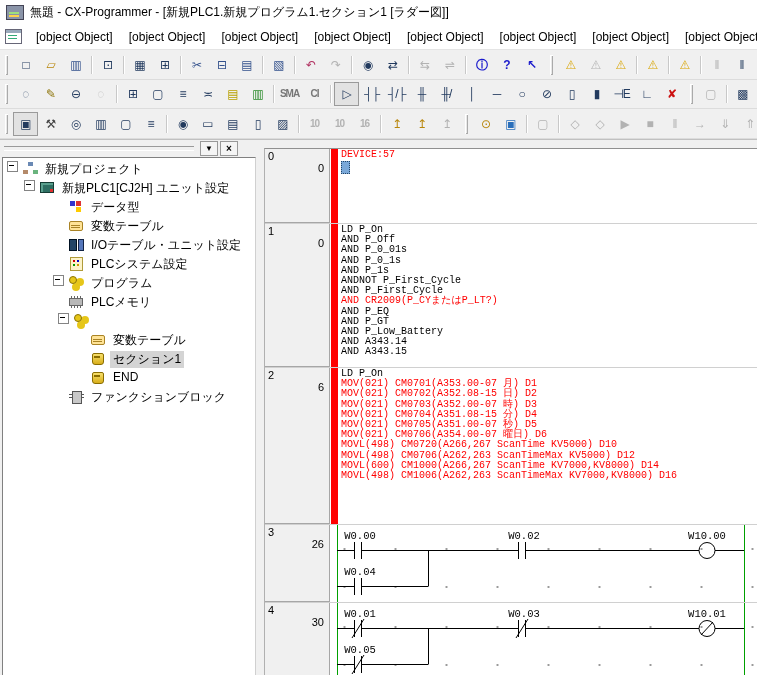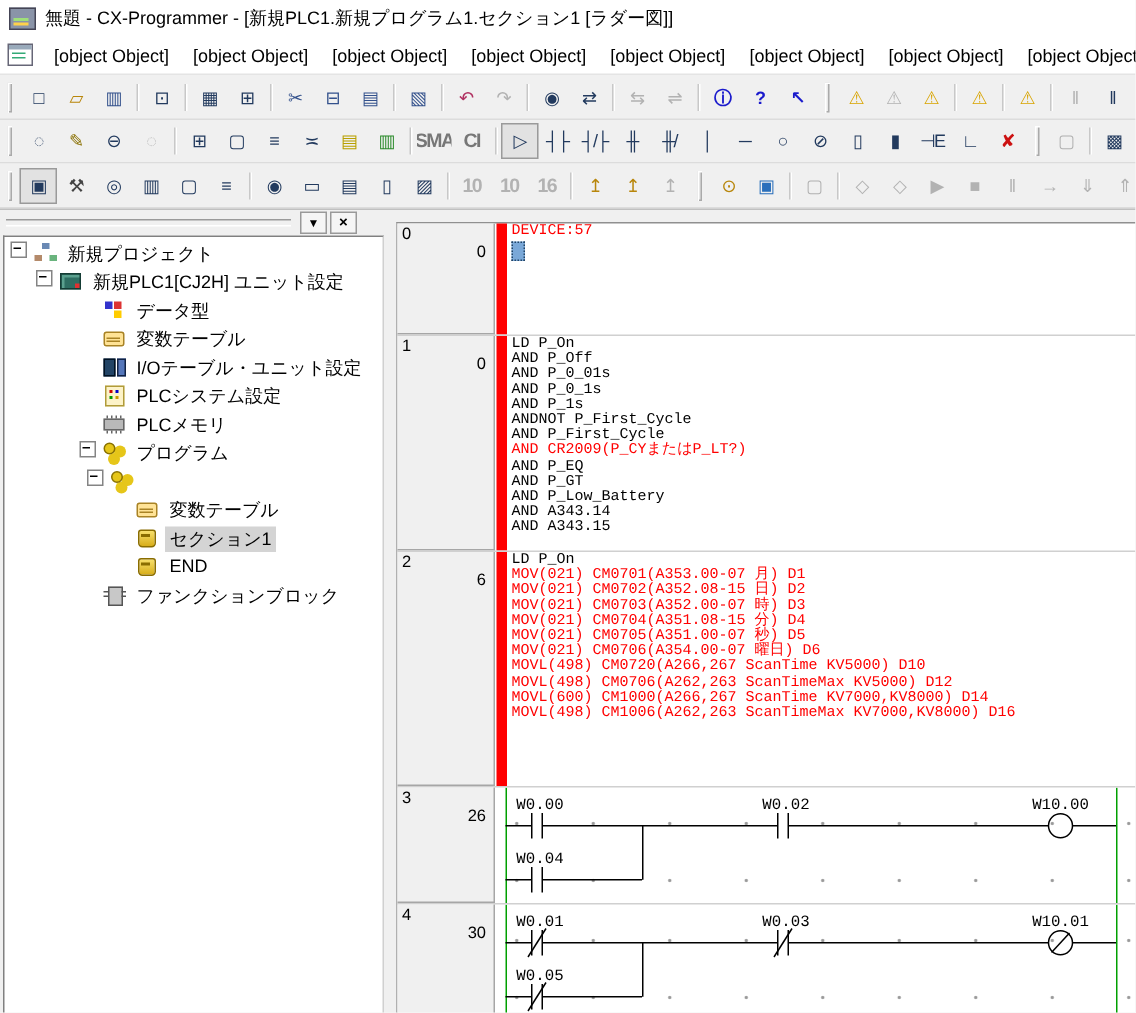--- a/index.html
+++ b/index.html
@@ -21,21 +21,21 @@
   .tb{width:23px;height:22px;display:inline-flex;align-items:center;justify-content:center;flex:none;
       font-size:12px;color:#223a5e;white-space:nowrap;overflow:hidden;border:1px solid transparent}
   .tb .g{letter-spacing:-1px;line-height:20px}
   .tb[data-type="sep"]{width:7px;pointer-events:none;border:none}
   .tb[data-type="sep"]::before{content:"";width:1px;height:18px;background:#c8c8c8;box-shadow:1px 0 0 #fff}
   .tb[data-type="gap"]{width:14px;pointer-events:none;border:none}
   .tb[data-type="gap"]::before{content:"";width:3px;height:20px;background:#e8e8e8;
       box-shadow:inset 1px 1px 0 #fff,inset -1px -1px 0 #aaa}
   .tb[data-state="disabled"]{color:#b2b2b2 !important}
   .tb[data-state="pressed"]{background:#e2e2e2;border:1px solid #9a9a9a}
-  .tb[data-kind="txt"]{font-size:13px;font-weight:bold;color:#777}
+  .tb[data-kind="txt"]{font-size:10px;font-weight:bold;color:#777}
   
   [data-name="undo-button"]{color:#b03060}[data-name="redo-button"]{color:#b03060}
   [data-name="open-button"]{color:#b8860b}
   [data-name="save-button"],[data-name="cut-button"],[data-name="copy-button"],[data-name="paste-button"],[data-name="paste-special-button"]{color:#33518c}
   [data-name="help-button"],[data-name="context-help-button"],[data-name="info-button"]{color:#1a1acc;font-weight:bold}
   [data-name="compile-button"],[data-name="compile-all-button"],[data-name="find-warning-button"],
   [data-name="transfer-warning-button"],[data-name="online-edit-warning-button"]{color:#d8a400}
   [data-name="delete-line-button"]{color:#cc1111}
   [data-name="watch-window-sma-button"]{color:#067a7a}
   [data-name="cross-reference-button"]{color:#0000a8}
@@ -578,30 +578,30 @@
           <span class="ticon" data-name="tree-item-icon" data-icon="iotable"></span>
           <span class="tlabel" data-name="tree-item-label">I/Oテーブル・ユニット設定</span>
         </div>
 
         <div class="trow" data-name="tree-item-plc-settings" data-depth="2" data-selected="false" data-expand="false">
           <span class="twisty" data-name="expand-toggle-icon"></span>
           <span class="ticon" data-name="tree-item-icon" data-icon="settings"></span>
           <span class="tlabel" data-name="tree-item-label">PLCシステム設定</span>
         </div>
 
+        <div class="trow" data-name="tree-item-programs" data-depth="2" data-selected="false" data-expand="true">
+          <span class="twisty" data-name="expand-toggle-icon"></span>
+          <span class="ticon" data-name="tree-item-icon" data-icon="programs"></span>
+          <span class="tlabel" data-name="tree-item-label">プログラム</span>
+        </div>
+
         <div class="trow" data-name="tree-item-plc-memory" data-depth="2" data-selected="false" data-expand="false">
           <span class="twisty" data-name="expand-toggle-icon"></span>
           <span class="ticon" data-name="tree-item-icon" data-icon="memory"></span>
           <span class="tlabel" data-name="tree-item-label">PLCメモリ</span>
-        </div>
-
-        <div class="trow" data-name="tree-item-programs" data-depth="2" data-selected="false" data-expand="true">
-          <span class="twisty" data-name="expand-toggle-icon"></span>
-          <span class="ticon" data-name="tree-item-icon" data-icon="programs"></span>
-          <span class="tlabel" data-name="tree-item-label">プログラム</span>
         </div>
 
         <div class="trow" data-name="tree-item-new-program1" data-depth="3" data-selected="false" data-expand="true">
           <span class="twisty" data-name="expand-toggle-icon"></span>
           <span class="ticon" data-name="tree-item-icon" data-icon="program"></span>
         </div>
 
         <div class="trow" data-name="tree-item-program-symbol-table" data-depth="4" data-selected="false" data-expand="false">
           <span class="twisty" data-name="expand-toggle-icon"></span>
           <span class="ticon" data-name="tree-item-icon" data-icon="symbols"></span>

